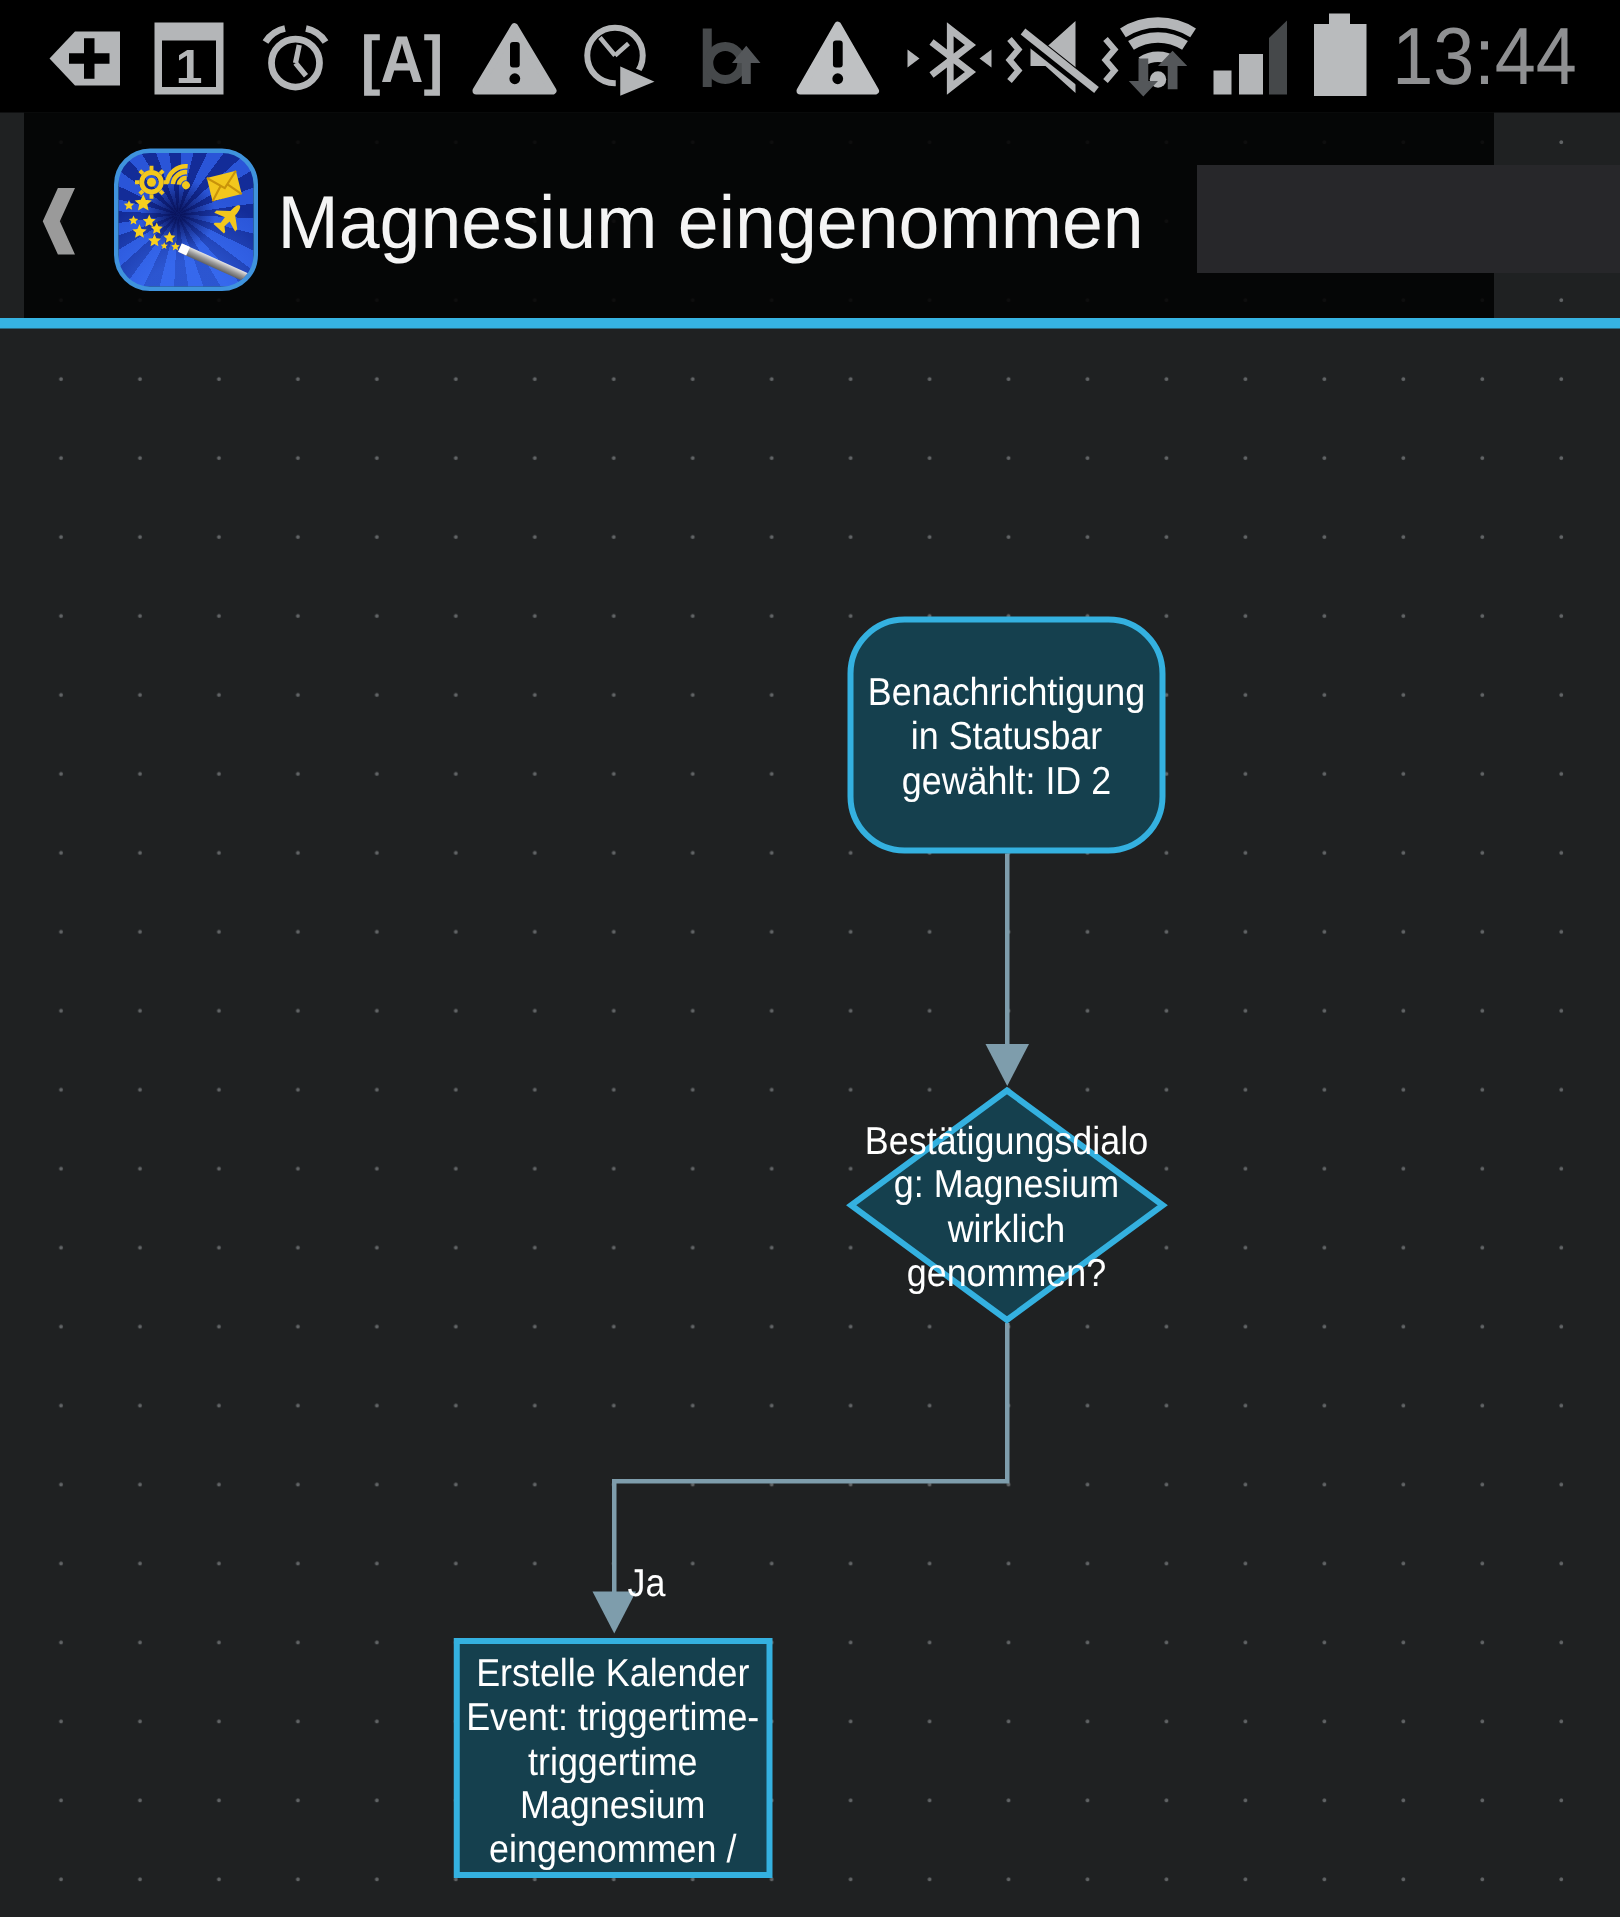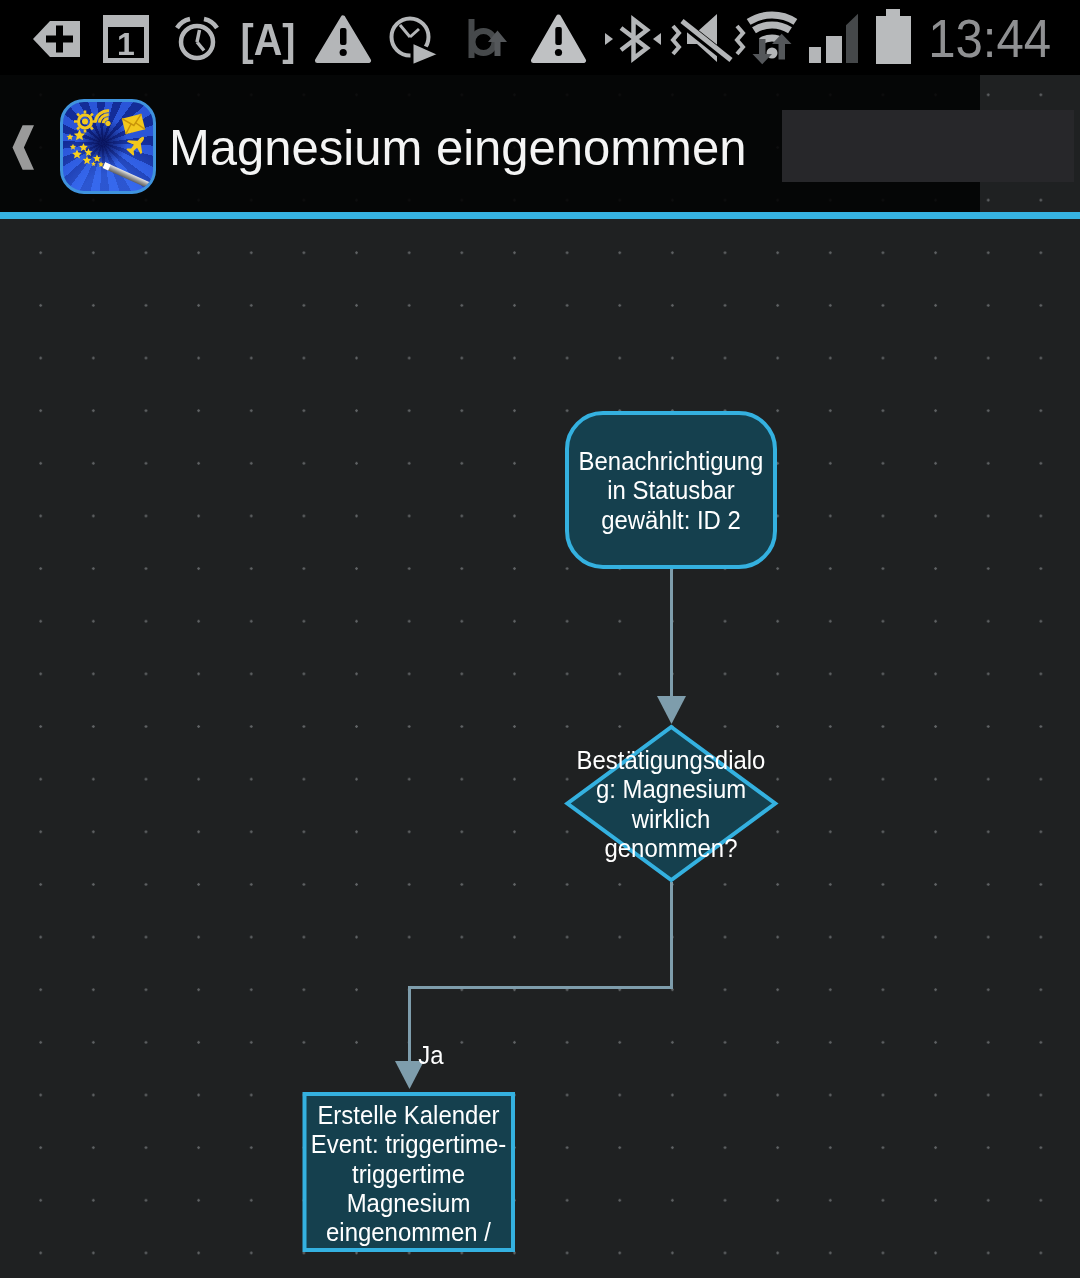--- a/index.html
+++ b/index.html
@@ -1,21 +1,21 @@
 <!DOCTYPE html>
 <html><head>
 <meta charset="utf-8">
 <style>
   html,body{margin:0;padding:0;background:#000;}
   body{width:1080px;height:1278px;position:relative;overflow:hidden;font-family:"Liberation Sans",sans-serif;}
   #dots{position:absolute;left:0;top:0;width:1080px;height:1278px;background-color:#1f2122;
     background-image:radial-gradient(circle at 1.5px 1.5px,#616466 0,#616466 0.95px,rgba(97,100,102,0) 1.55px);
     background-size:52.65px 52.65px;background-position:39.2px 40.7px;}
   #statusbar{position:absolute;left:0;top:0;width:1080px;height:75px;background:#000;}
-  #actionbar{position:absolute;left:0;top:75px;width:980px;height:137px;background:rgba(2,2,2,0.88);}
+  #actionbar{position:absolute;left:16px;top:75px;width:980px;height:137px;background:rgba(2,2,2,0.88);}
   #blueline{position:absolute;left:0;top:212px;width:1080px;height:7px;background:#36b3e2;}
   .ntext{position:absolute;color:#fff;font-size:26px;line-height:29.3px;text-align:center;transform:scaleX(0.92);}
   #time{position:absolute;right:29px;top:0px;color:#8f9092;font-size:54px;line-height:76px;
         transform:scaleX(0.91);transform-origin:right center;white-space:nowrap;}
   #title{position:absolute;left:169px;top:48px;color:#f4f4f4;font-size:50px;line-height:50px;white-space:nowrap;
         transform:scaleX(0.98);transform-origin:left center;}
   #track{position:absolute;left:782px;top:35px;width:292px;height:72px;background:#27272a;}
   #thumb{position:absolute;left:932px;top:39px;width:138px;height:65px;border-radius:5px;
          background:linear-gradient(#1995bd,#0e81a9);}
   #thumb span{display:block;text-align:center;color:#d8d9da;font-size:44px;line-height:70px;

